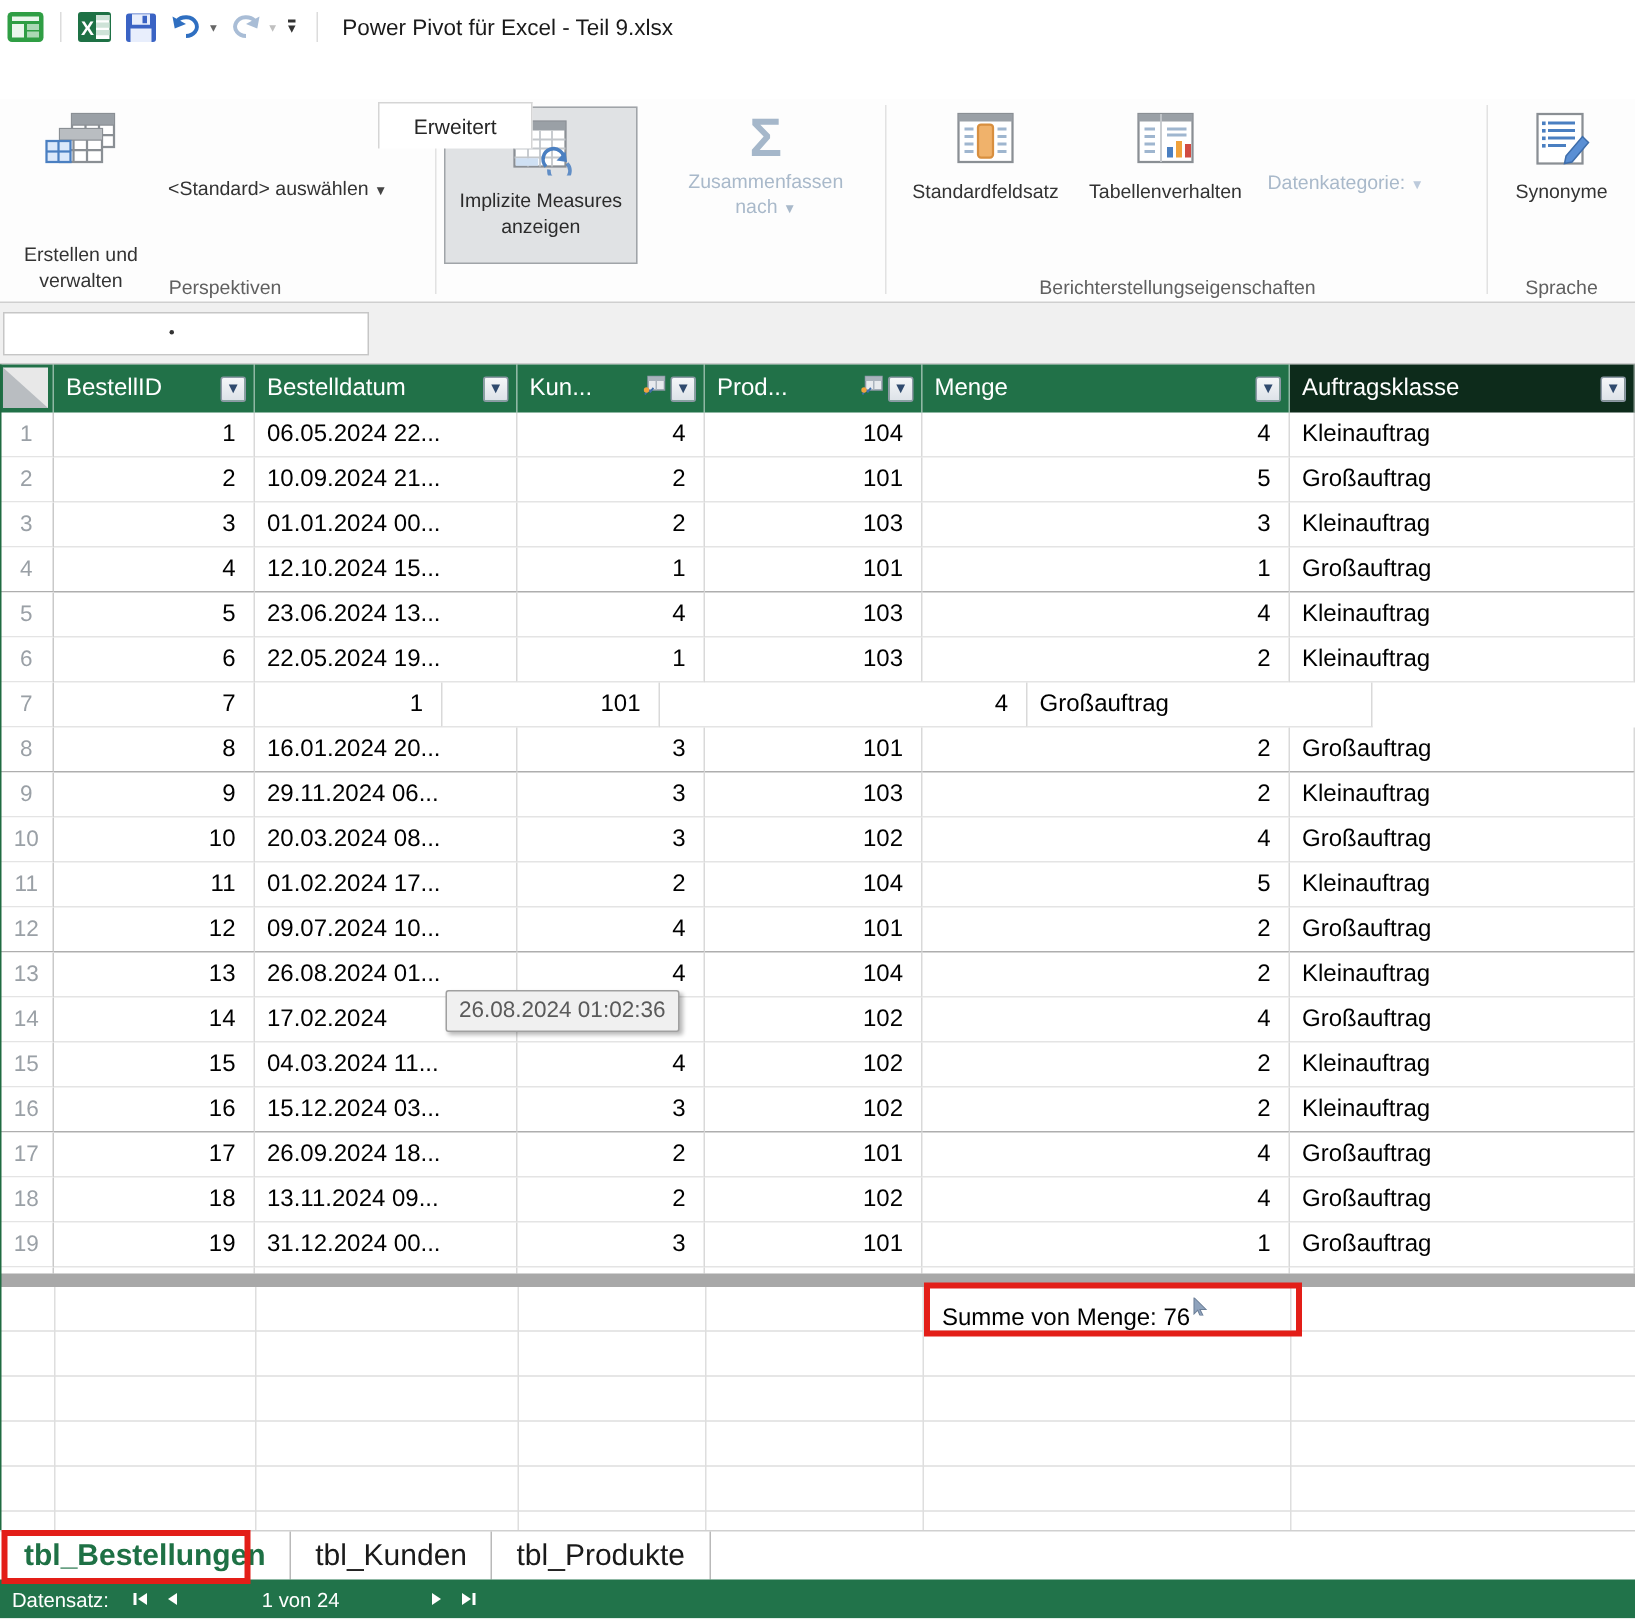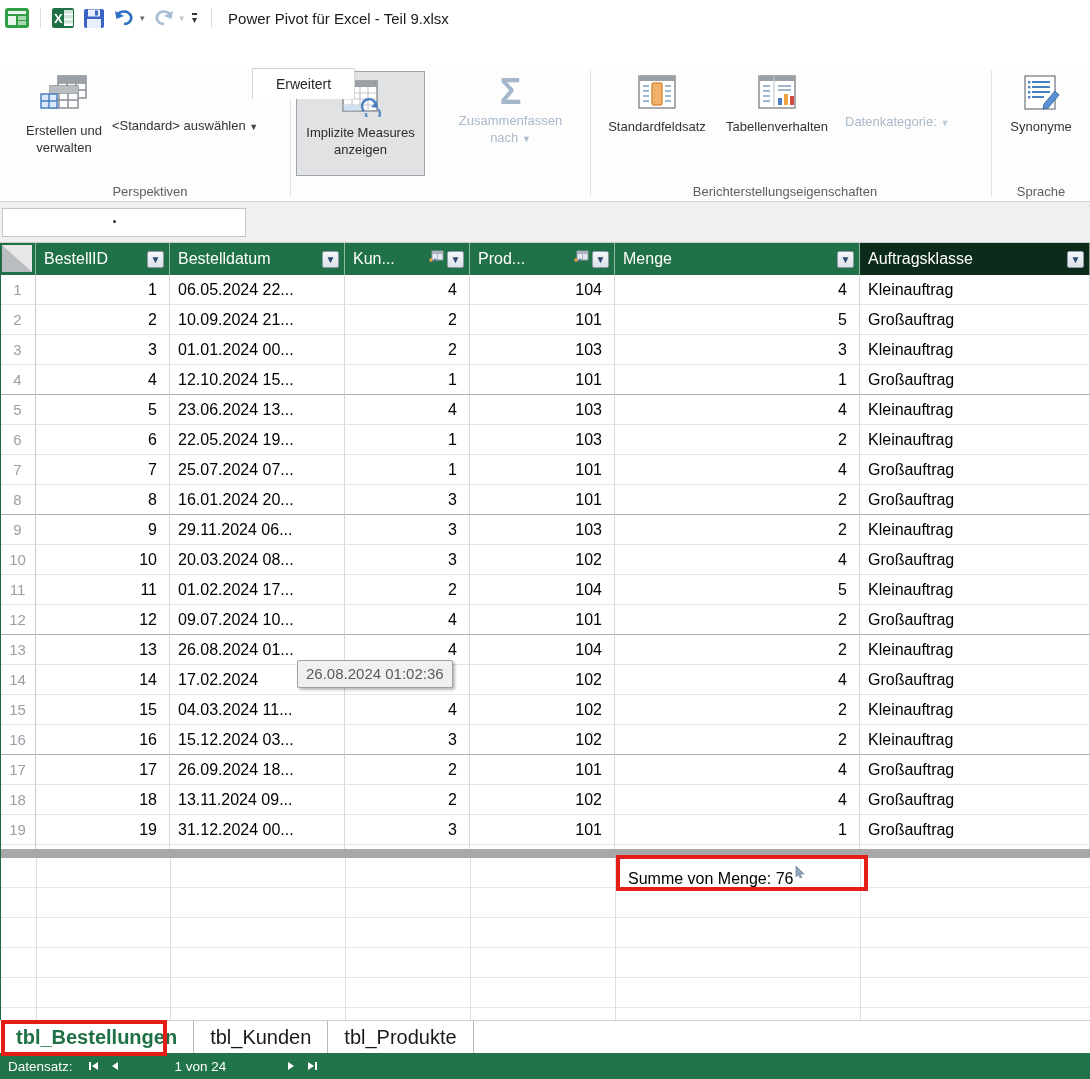--- a/index.html
+++ b/index.html
@@ -146,21 +146,21 @@
   </div>
 
   <div class="tabrow">
     <div class="rtab file">Datei</div>
     <div class="rtab start">Start</div>
     <div class="rtab entwurf">Entwurf</div>
     <div class="rtab active">Erweitert</div>
   </div>
 
   <div class="ribbon">
-    <div class="bigbtn" style="left:14px; top:8px; width:100px;">
+    <div class="bigbtn" style="left:4px; top:8px; width:100px;gap:38px;">
       <span>
         <svg width="52" height="42" viewBox="0 0 52 42">
             <g stroke="#8a8f94" fill="#fff" stroke-width="1.5">
               <rect x="20" y="2" width="28" height="22"></rect>
               <line x1="20" y1="9" x2="48" y2="9"></line>
               <line x1="29" y1="2" x2="29" y2="24"></line>
               <line x1="38" y1="2" x2="38" y2="24"></line>
               <line x1="20" y1="16" x2="48" y2="16"></line>
             </g>
             <rect x="20" y="2" width="28" height="7" fill="#9aa0a6"></rect>
@@ -391,21 +391,20 @@
           <div class="dcell r" style="width: 134px;">6</div>
           <div class="dcell l" style="width: 175px;">22.05.2024 19...</div>
           <div class="dcell r" style="width: 125px;">1</div>
           <div class="dcell r" style="width: 145px;">103</div>
           <div class="dcell r" style="width: 245px;">2</div>
           <div class="dcell l" style="width: 230px;">Kleinauftrag</div>
         </div>
         <div class="grow">
           <div class="rnum">7</div>
           <div class="dcell r" style="width: 134px;">7</div>
-          <div class="dcell l" style="width: 175px;">25.07.2024 07...</div>
           <div class="dcell r" style="width: 125px;">1</div>
           <div class="dcell r" style="width: 145px;">101</div>
           <div class="dcell r" style="width: 245px;">4</div>
           <div class="dcell l" style="width: 230px;">Großauftrag</div>
         </div>
         <div class="grow thick">
           <div class="rnum">8</div>
           <div class="dcell r" style="width: 134px;">8</div>
           <div class="dcell l" style="width: 175px;">16.01.2024 20...</div>
           <div class="dcell r" style="width: 125px;">3</div>

